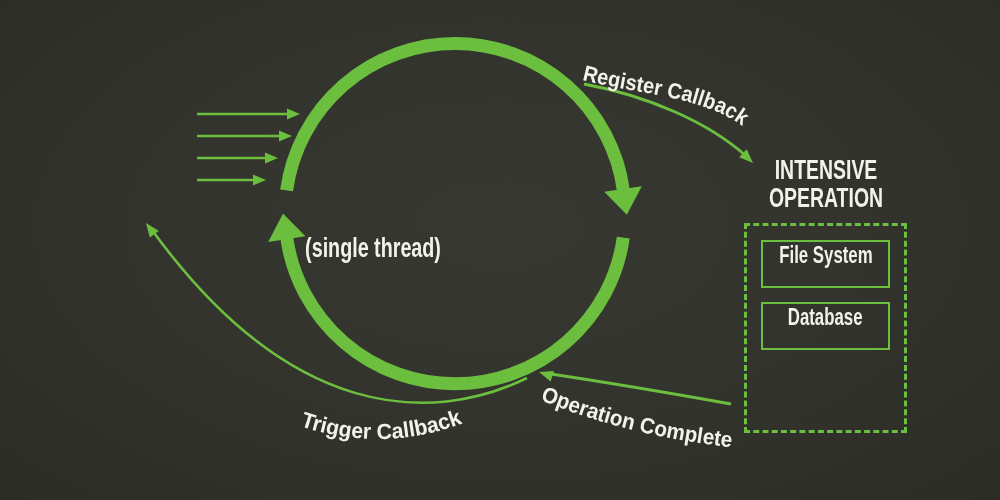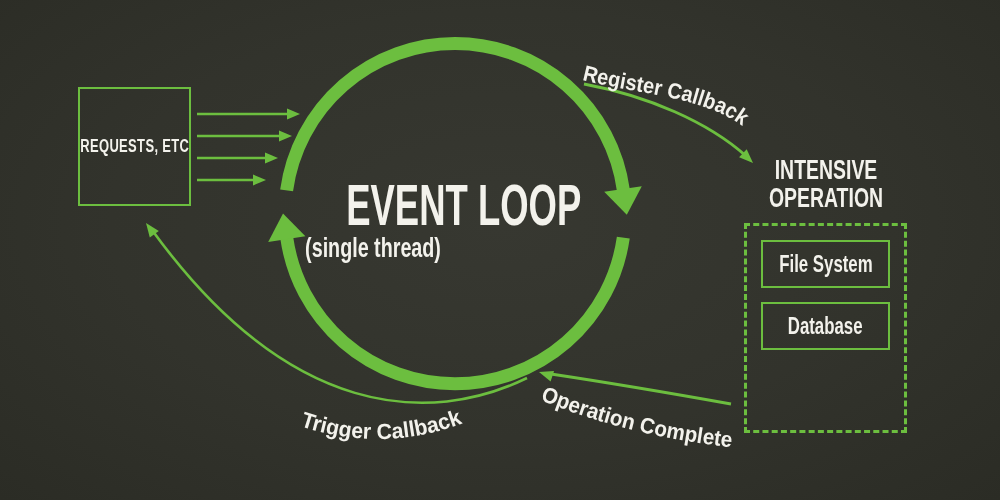--- a/index.html
+++ b/index.html
@@ -33,21 +33,21 @@
     transform:scaleX(0.72); transform-origin:50% 50%;
   }
 
   .io-box {
     left:744px; top:223px; width:163px; height:210px;
     border:3px dashed #6cbe3f; box-sizing:border-box;
     display:flex; flex-direction:column; gap:14px; padding:14px 14px;
   }
   .io-item {
     height:48px; flex:0 0 48px; border:2px solid #6cbe3f; box-sizing:border-box;
-    display:flex; align-items:center; justify-content:center;
+    display:flex; justify-content:center;
   }
   .io-item .lbl { font-size:23px; font-weight:bold; transform:scaleX(0.73); }
 
   svg text { fill:#f3f2ec; font-family:"Liberation Sans", sans-serif; font-weight:bold; font-size:22px; }
   .stroke-green { stroke:#6cbe3f; fill:none; }
   .fill-green { fill:#6cbe3f; stroke:none; }
 </style>
 </head>
 <body>
 
@@ -90,27 +90,21 @@
       <textPath href="#p-reg" textLength="168" lengthAdjust="spacingAndGlyphs">Register Callback</textPath>
     </text>
     <text>
       <textPath href="#p-trig" textLength="166" lengthAdjust="spacingAndGlyphs">Trigger Callback</textPath>
     </text>
     <text>
       <textPath href="#p-op" textLength="198" lengthAdjust="spacingAndGlyphs">Operation Complete</textPath>
     </text>
   </svg>
 
-  <div class="abs requests-box">
-    <span class="lbl cond">REQUESTS, ETC</span>
-  </div>
 
-  <div class="abs el-title">
-    <span class="lbl cond">EVENT LOOP</span>
-  </div>
   <div class="abs el-sub">
     <span class="lbl cond">(single thread)</span>
   </div>
 
   <div class="abs io-heading">INTENSIVE OPERATION</div>
 
   <div class="abs io-box">
     <div class="io-item">
       <span class="lbl cond">File System</span>
     </div>

